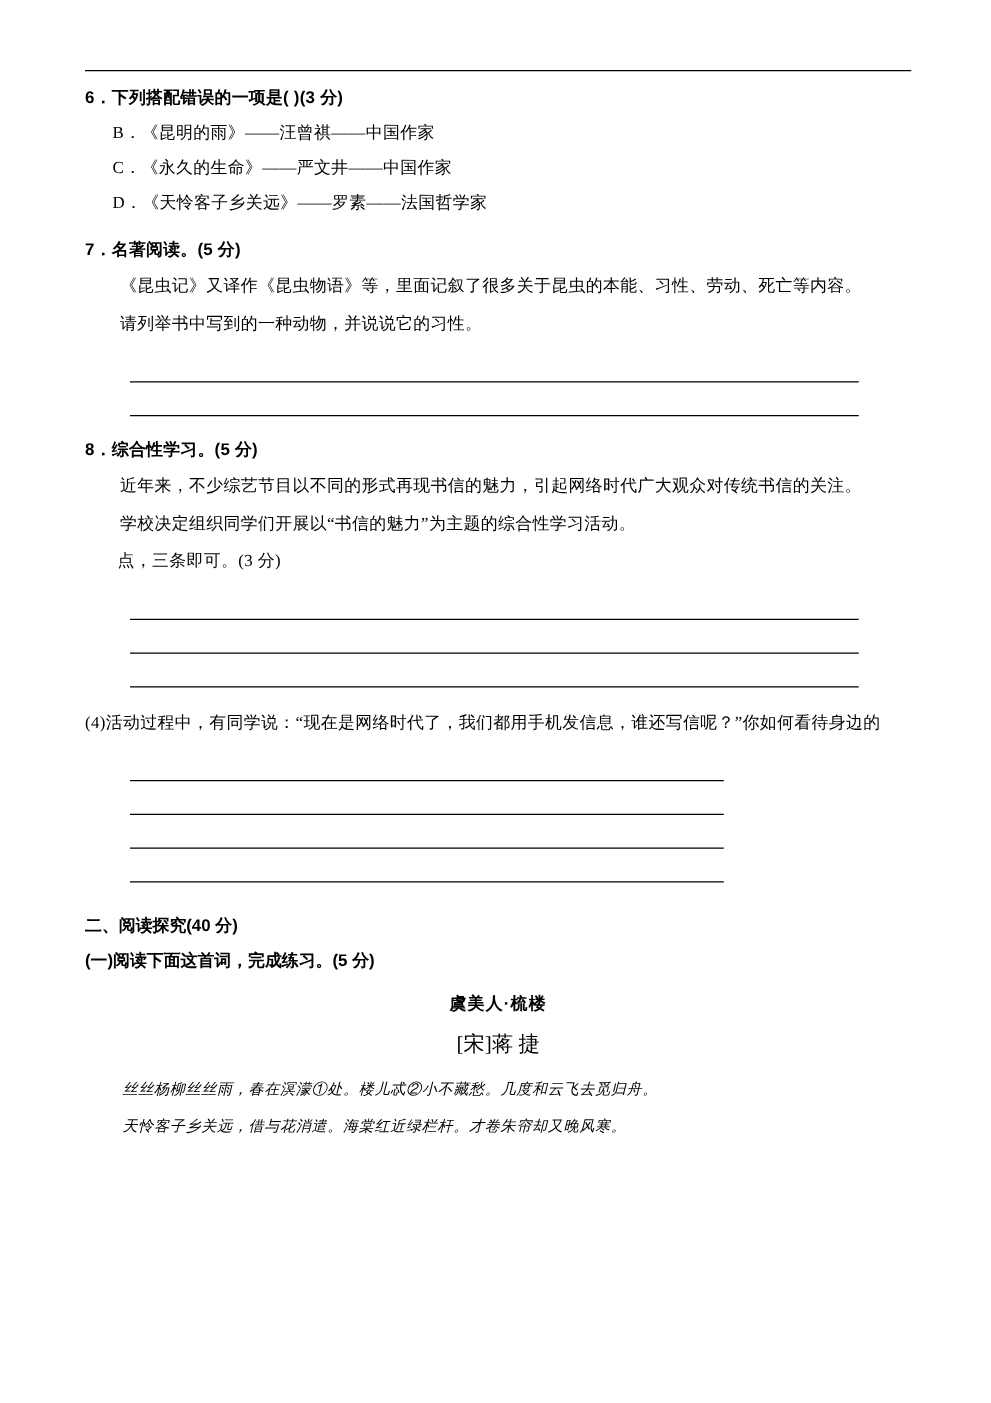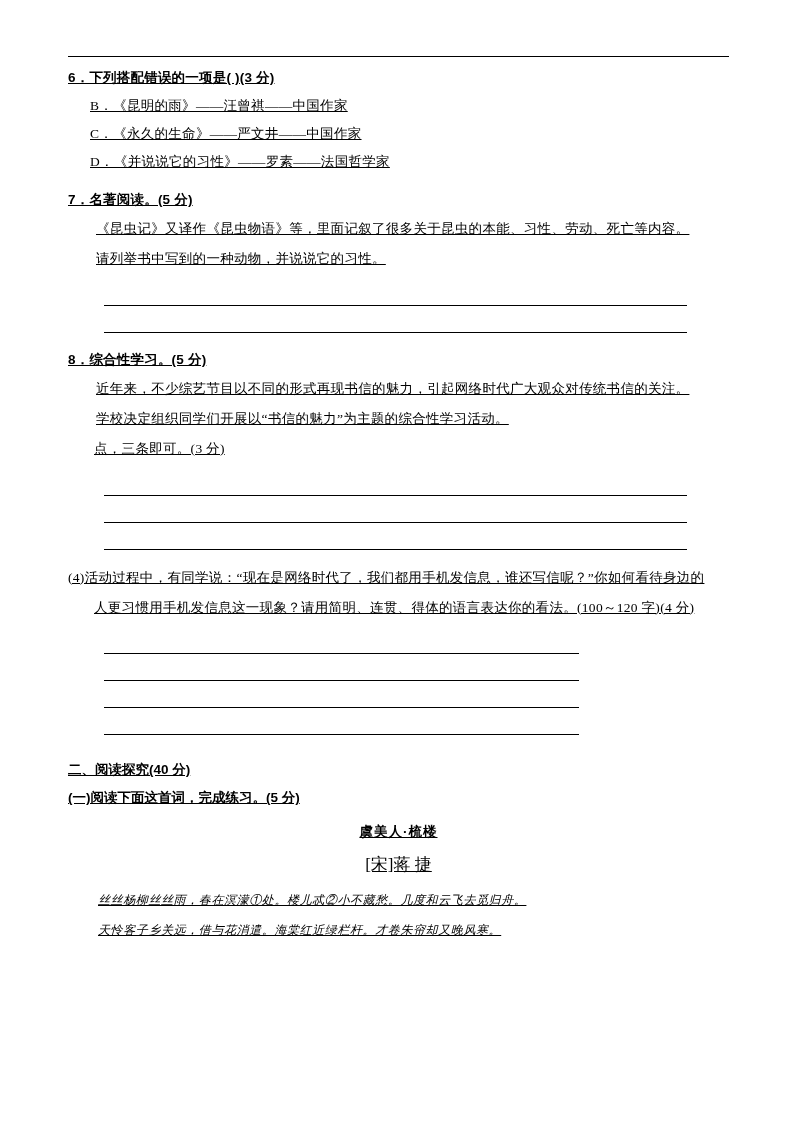--- a/index.html
+++ b/index.html
@@ -15,21 +15,20 @@
     position: relative;
     overflow: hidden;
   }
   .page {
     position: absolute;
     left: 0; top: 0;
     width: 793px;
     height: 1122px;
     box-sizing: border-box;
     padding: 56px 64px 20px 68px;
-    text-decoration: underline;
   }
   .top-rule {
     border-top: 1.4px solid #000;
     margin: 0 0 12px 0;
   }
   .q-head {
     font-family: "Liberation Sans", "DejaVu Sans", sans-serif;
     font-weight: bold;
     font-size: 13.5px;
     margin: 0 0 10px 0;
@@ -102,21 +101,21 @@
 <body>
 
 <div class="page">
 
   <div class="top-rule"></div>
 
   <div>
     <div class="q-head">6．下列搭配错误的一项是(        )(3 分)</div>
     <div class="opt">B．《昆明的雨》——汪曾祺——中国作家</div>
     <div class="opt">C．《永久的生命》——严文井——中国作家</div>
-    <div class="opt">D．《并说说它的习性》——罗素——法国哲学家</div>
+    <div class="opt">D．《天怜客子乡关远》——罗素——法国哲学家</div>
   </div>
 
   <div class="spacer-sm"></div>
 
   <div>
     <div class="q-head">7．名著阅读。(5 分)</div>
     <div class="para indent2">《昆虫记》又译作《昆虫物语》等，里面记叙了很多关于昆虫的本能、习性、劳动、死亡等内容。</div>
     <div class="para indent2">请列举书中写到的一种动物，并说说它的习性。</div>
     <div class="blank-lines">
       <div class="bline"></div>
@@ -134,21 +133,20 @@
     <div class="para hang-in">点，三条即可。(3 分)</div>
     <div class="blank-lines">
       <div class="bline"></div>
       <div class="bline"></div>
       <div class="bline"></div>
     </div>
 
     <div class="spacer-md"></div>
 
     <div class="para">(4)活动过程中，有同学说：“现在是网络时代了，我们都用手机发信息，谁还写信呢？”你如何看待身边的</div>
-    <div class="para hang-in">人更习惯用手机发信息这一现象？请用简明、连贯、得体的语言表达你的看法。(100～120 字)(4 分)</div>
     <div class="blank-lines">
       <div class="bline short"></div>
       <div class="bline short"></div>
       <div class="bline short"></div>
       <div class="bline short"></div>
     </div>
   </div>
 
   <div class="spacer-lg"></div>
 

